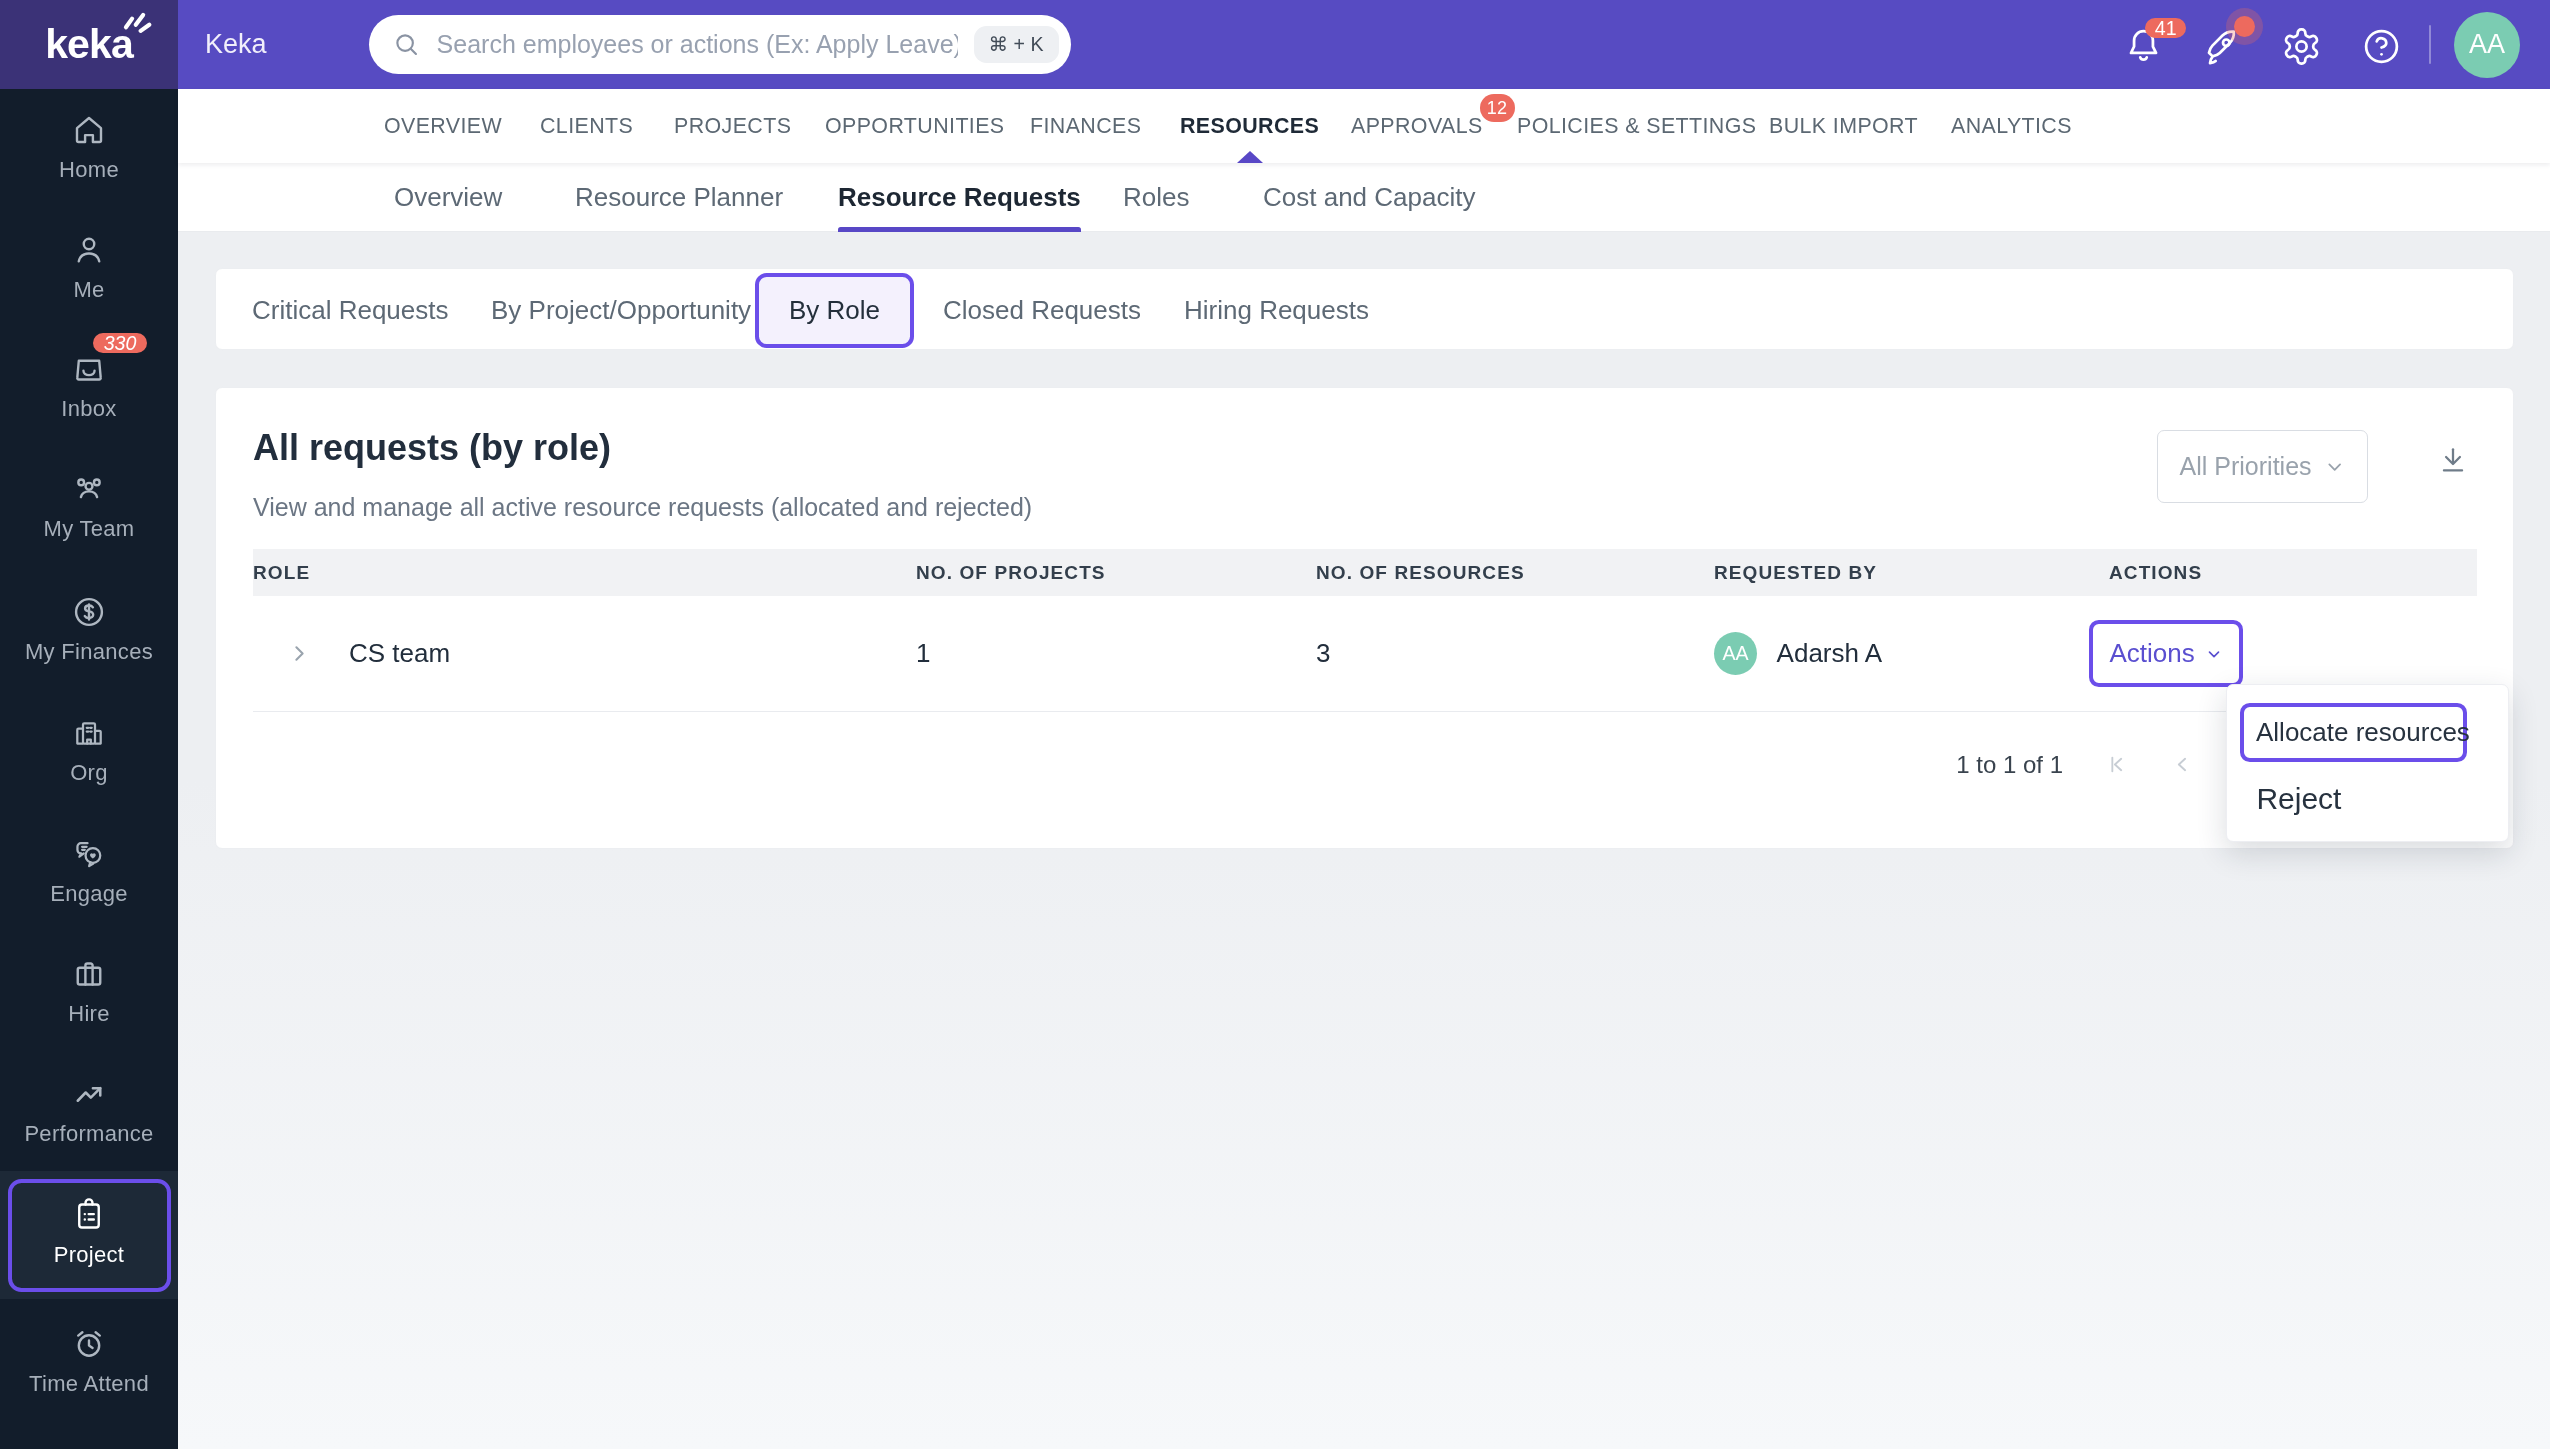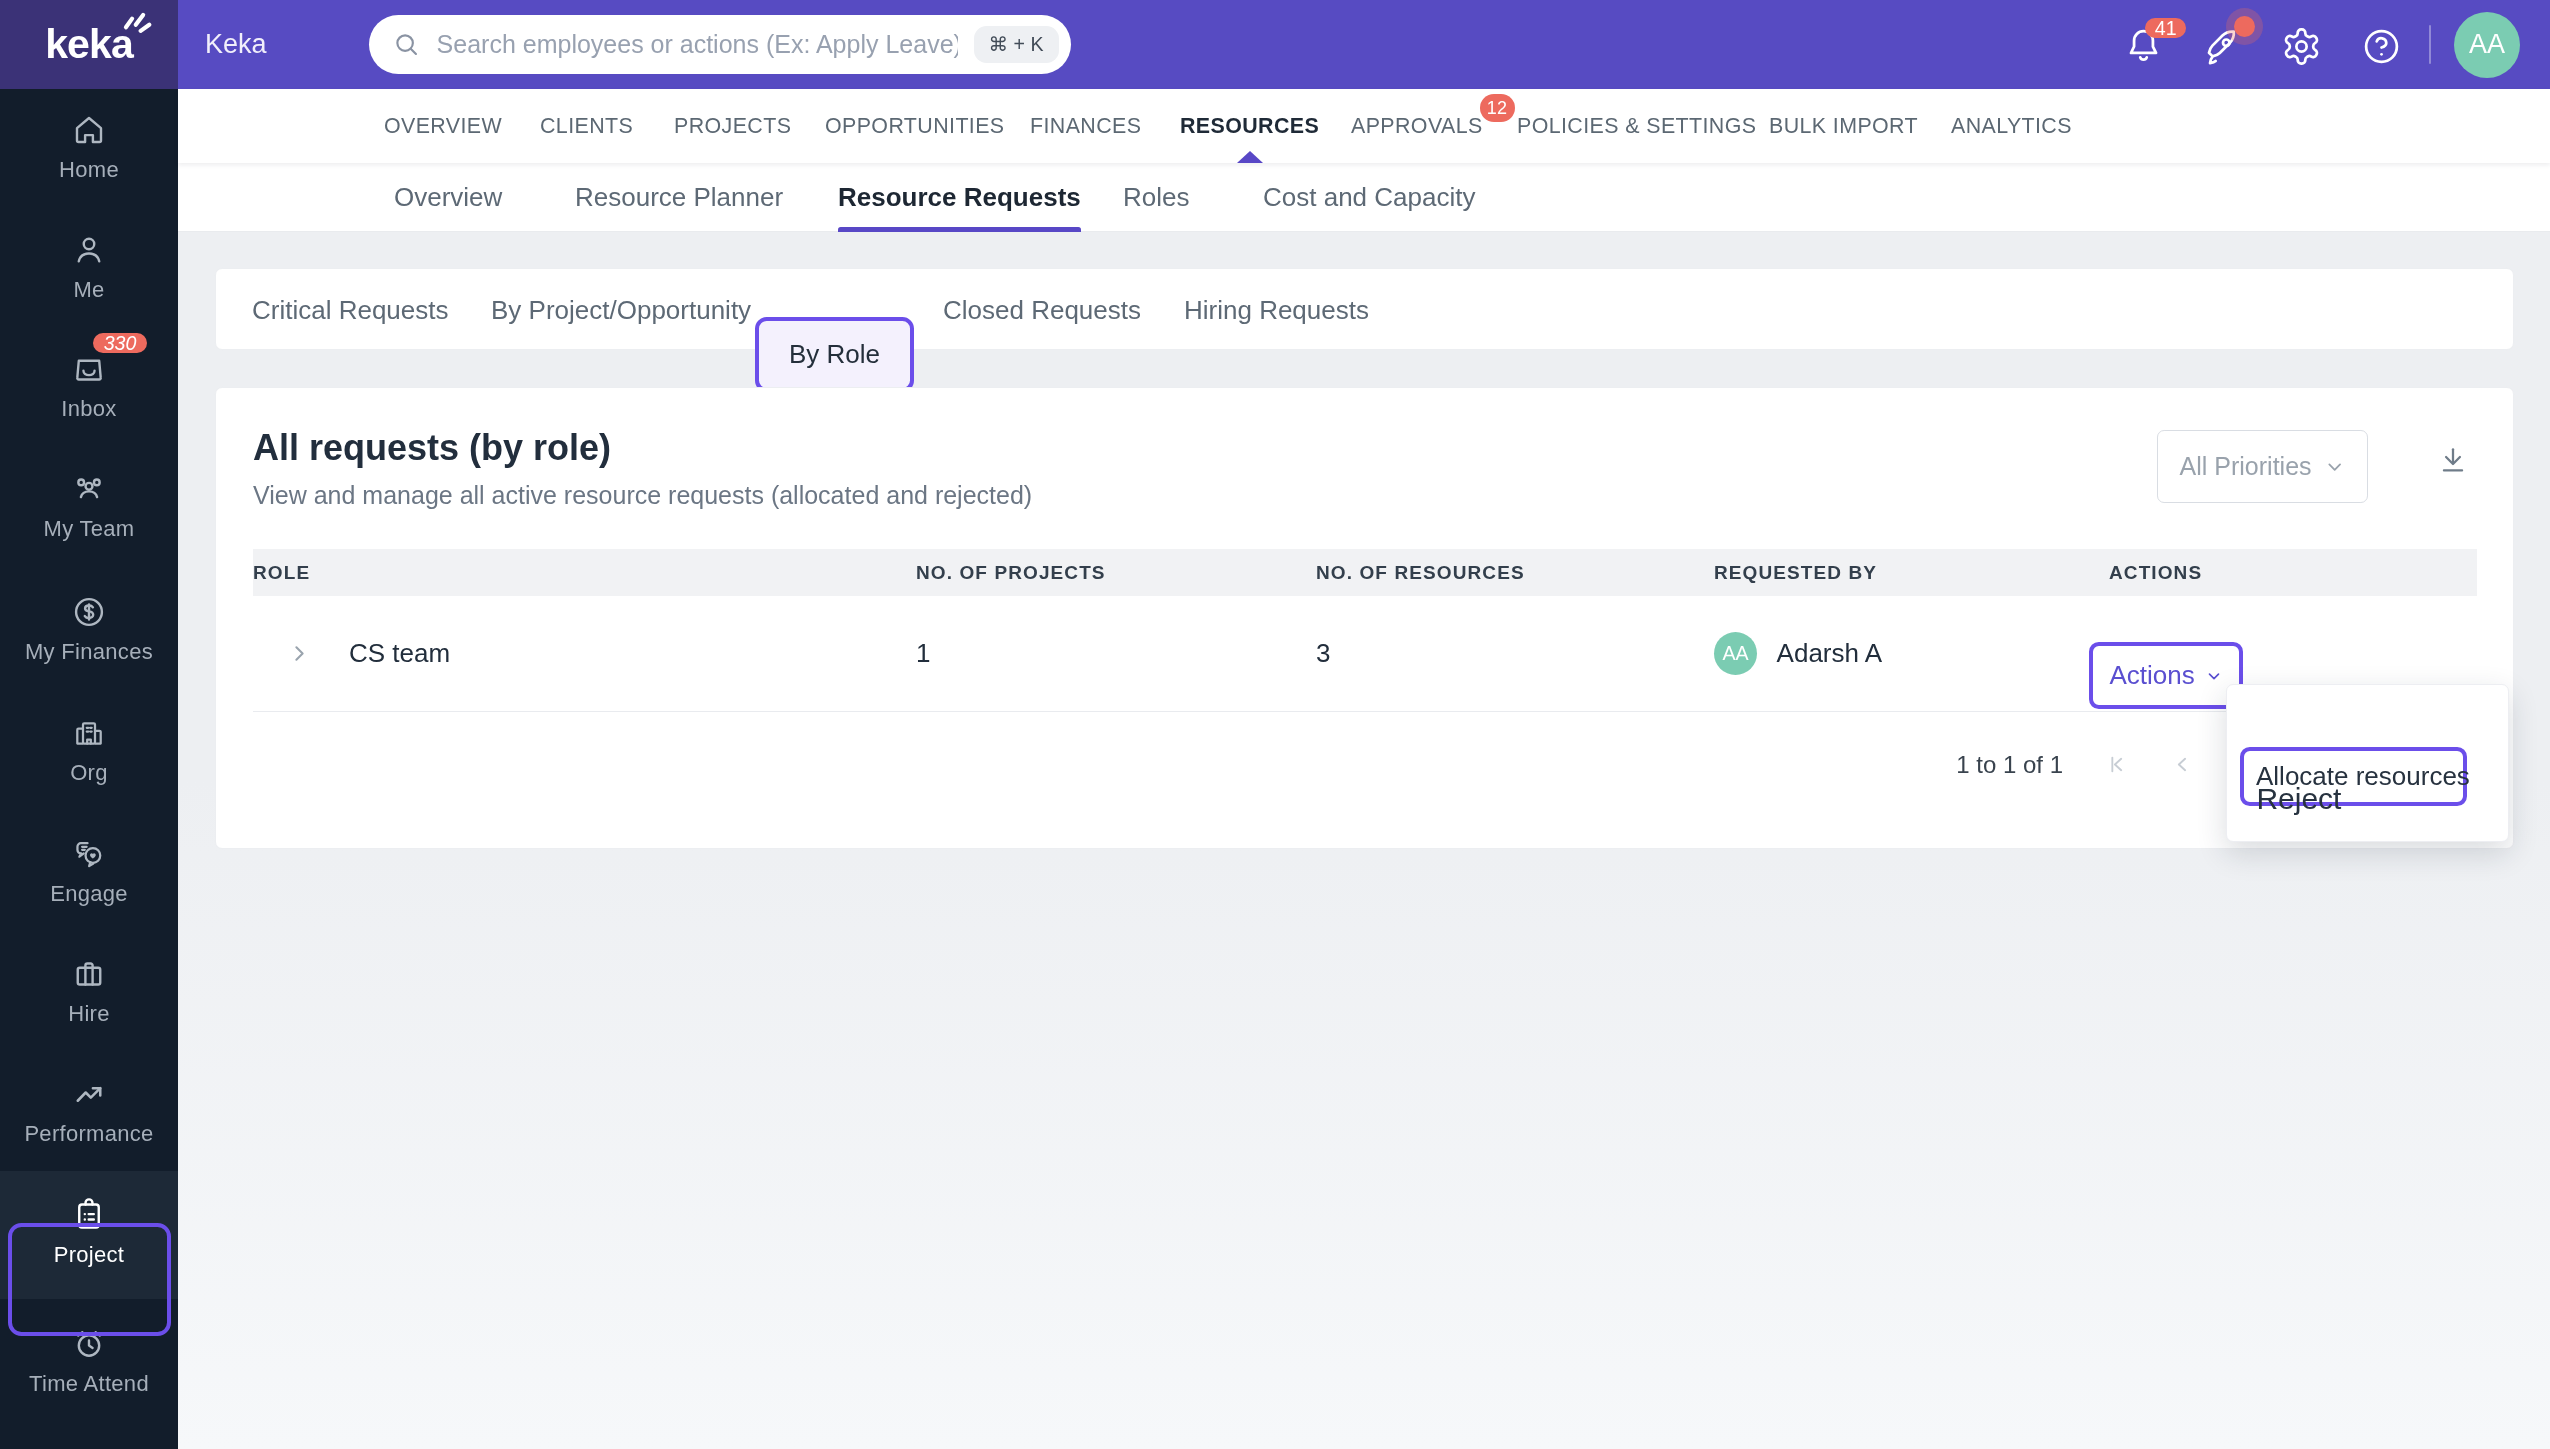--- a/index.html
+++ b/index.html
@@ -27,21 +27,21 @@
   .rocket-dot{position:absolute;left:2234px;top:16px;width:21.4px;height:21.4px;border-radius:50%;background:var(--badge);box-shadow:0 0 0 8px rgba(237,106,94,.28);z-index:2;}
 
   
   .sidebar{position:absolute;left:0;top:89px;width:178px;height:1360px;background:var(--sidebar);}
   .sb-item{position:absolute;left:0;width:178px;display:flex;flex-direction:column;align-items:center;gap:9px;color:#a6afba;cursor:pointer;}
   .sb-item .lbl{font-size:22px;letter-spacing:0.3px;white-space:nowrap;}
   .sb-item svg{color:#aeb7c1;}
   .sb-activebg{position:absolute;left:0;top:1082px;width:178px;height:128px;background:var(--sidebar-active);}
   .sb-item.active, .sb-item.active svg{color:#fff;}
   .sb-inbox-badge{position:absolute;left:93px;top:244px;height:20px;border-radius:15px;background:var(--badge);color:#fff;font-size:19.6px;display:flex;align-items:center;padding:0 10.7px;z-index:3;font-style:italic;}
-  .anno{border:4.5px solid var(--annotation);border-radius:10.7px;margin-top:44px;}
+  .anno{border:4.5px solid var(--annotation);border-radius:10.7px;}
   .sb-anno{position:absolute;left:8px;top:1090px;width:163px;height:113px;border-radius:13.4px;z-index:4;pointer-events:none;}
 
   
   .navbar{position:absolute;left:178px;top:89px;width:2372px;height:74px;background:#fff;box-shadow:0 1.8px 4.5px rgba(20,30,50,.08);z-index:5;}
   .nav-item{position:absolute;top:0;height:74px;display:flex;align-items:center;font-size:21.4px;letter-spacing:0.4px;color:#5c6873;cursor:pointer;white-space:nowrap;}
   .nav-item.active{color:#1f2a37;font-weight:700;}
   .nav-item.active::after{content:"";position:absolute;left:50%;transform:translateX(-50%);bottom:0;width:0;height:0;border-left:13.4px solid transparent;border-right:13.4px solid transparent;border-bottom:12.5px solid var(--accent);}
   .nav-badge{position:absolute;right:-32px;top:5.4px;min-width:28px;height:28px;border-radius:14.3px;background:var(--badge);color:#fff;font-size:18px;display:flex;align-items:center;justify-content:center;padding:0 7.1px;}
 
   
@@ -52,21 +52,21 @@
 
   
   .content{position:absolute;left:178px;top:232px;width:2372px;height:1217px;background:linear-gradient(#edeff2 0 45%,#f6f8fa);}
   .card{position:absolute;background:#fff;border-radius:7.1px;border:0.9px solid #eceef1;}
   .pillscard{left:37px;top:36px;width:2299px;height:82px;}
   .pill{position:absolute;top:0;height:82px;display:flex;align-items:center;font-size:26px;color:#5d6975;cursor:pointer;white-space:nowrap;}
   .pill-anno{position:absolute;top:3.6px;height:75px;background:#f4f1fd;border-radius:11.6px;display:flex;align-items:center;padding:0 30px;font-size:26px;color:#242f3b;cursor:pointer;white-space:nowrap;}
 
   .maincard{left:37px;top:155px;width:2299px;height:462px;}
   .card-title{position:absolute;left:37px;top:39px;font-size:36px;font-weight:700;color:#222e3d;}
-  .card-sub{position:absolute;left:37px;top:93px;font-size:25px;color:#6b7684;}
+  .card-sub{position:absolute;left:37px;top:105px;font-size:25px;color:#6b7684;}
   .prio-btn{position:absolute;right:145px;top:42px;width:211px;height:73px;border:1.8px solid #d9dde3;border-radius:7.1px;display:flex;align-items:center;justify-content:center;gap:12.5px;color:#99a2ac;font-size:25px;cursor:pointer;background:#fff;}
   .dl-btn{position:absolute;right:44px;top:55px;color:#6f7c89;cursor:pointer;}
 
   .rtable{position:absolute;left:37px;top:161px;width:2224px;}
   .thead,.trow{display:grid;grid-template-columns:663px 400px 398px 395px 368px;align-items:center;}
   .thead{height:47px;background:#f1f2f4;font-size:19px;letter-spacing:1.1px;color:#333f4c;font-weight:700;}
   .thead .c1{}
   .trow{height:116px;border-bottom:0.9px solid #e9ebef;font-size:26px;color:#222e3c;}
   .cell-role{display:flex;align-items:center;}
   .expander{margin-left:34px;color:#9aa4ae;cursor:pointer;display:flex;}

